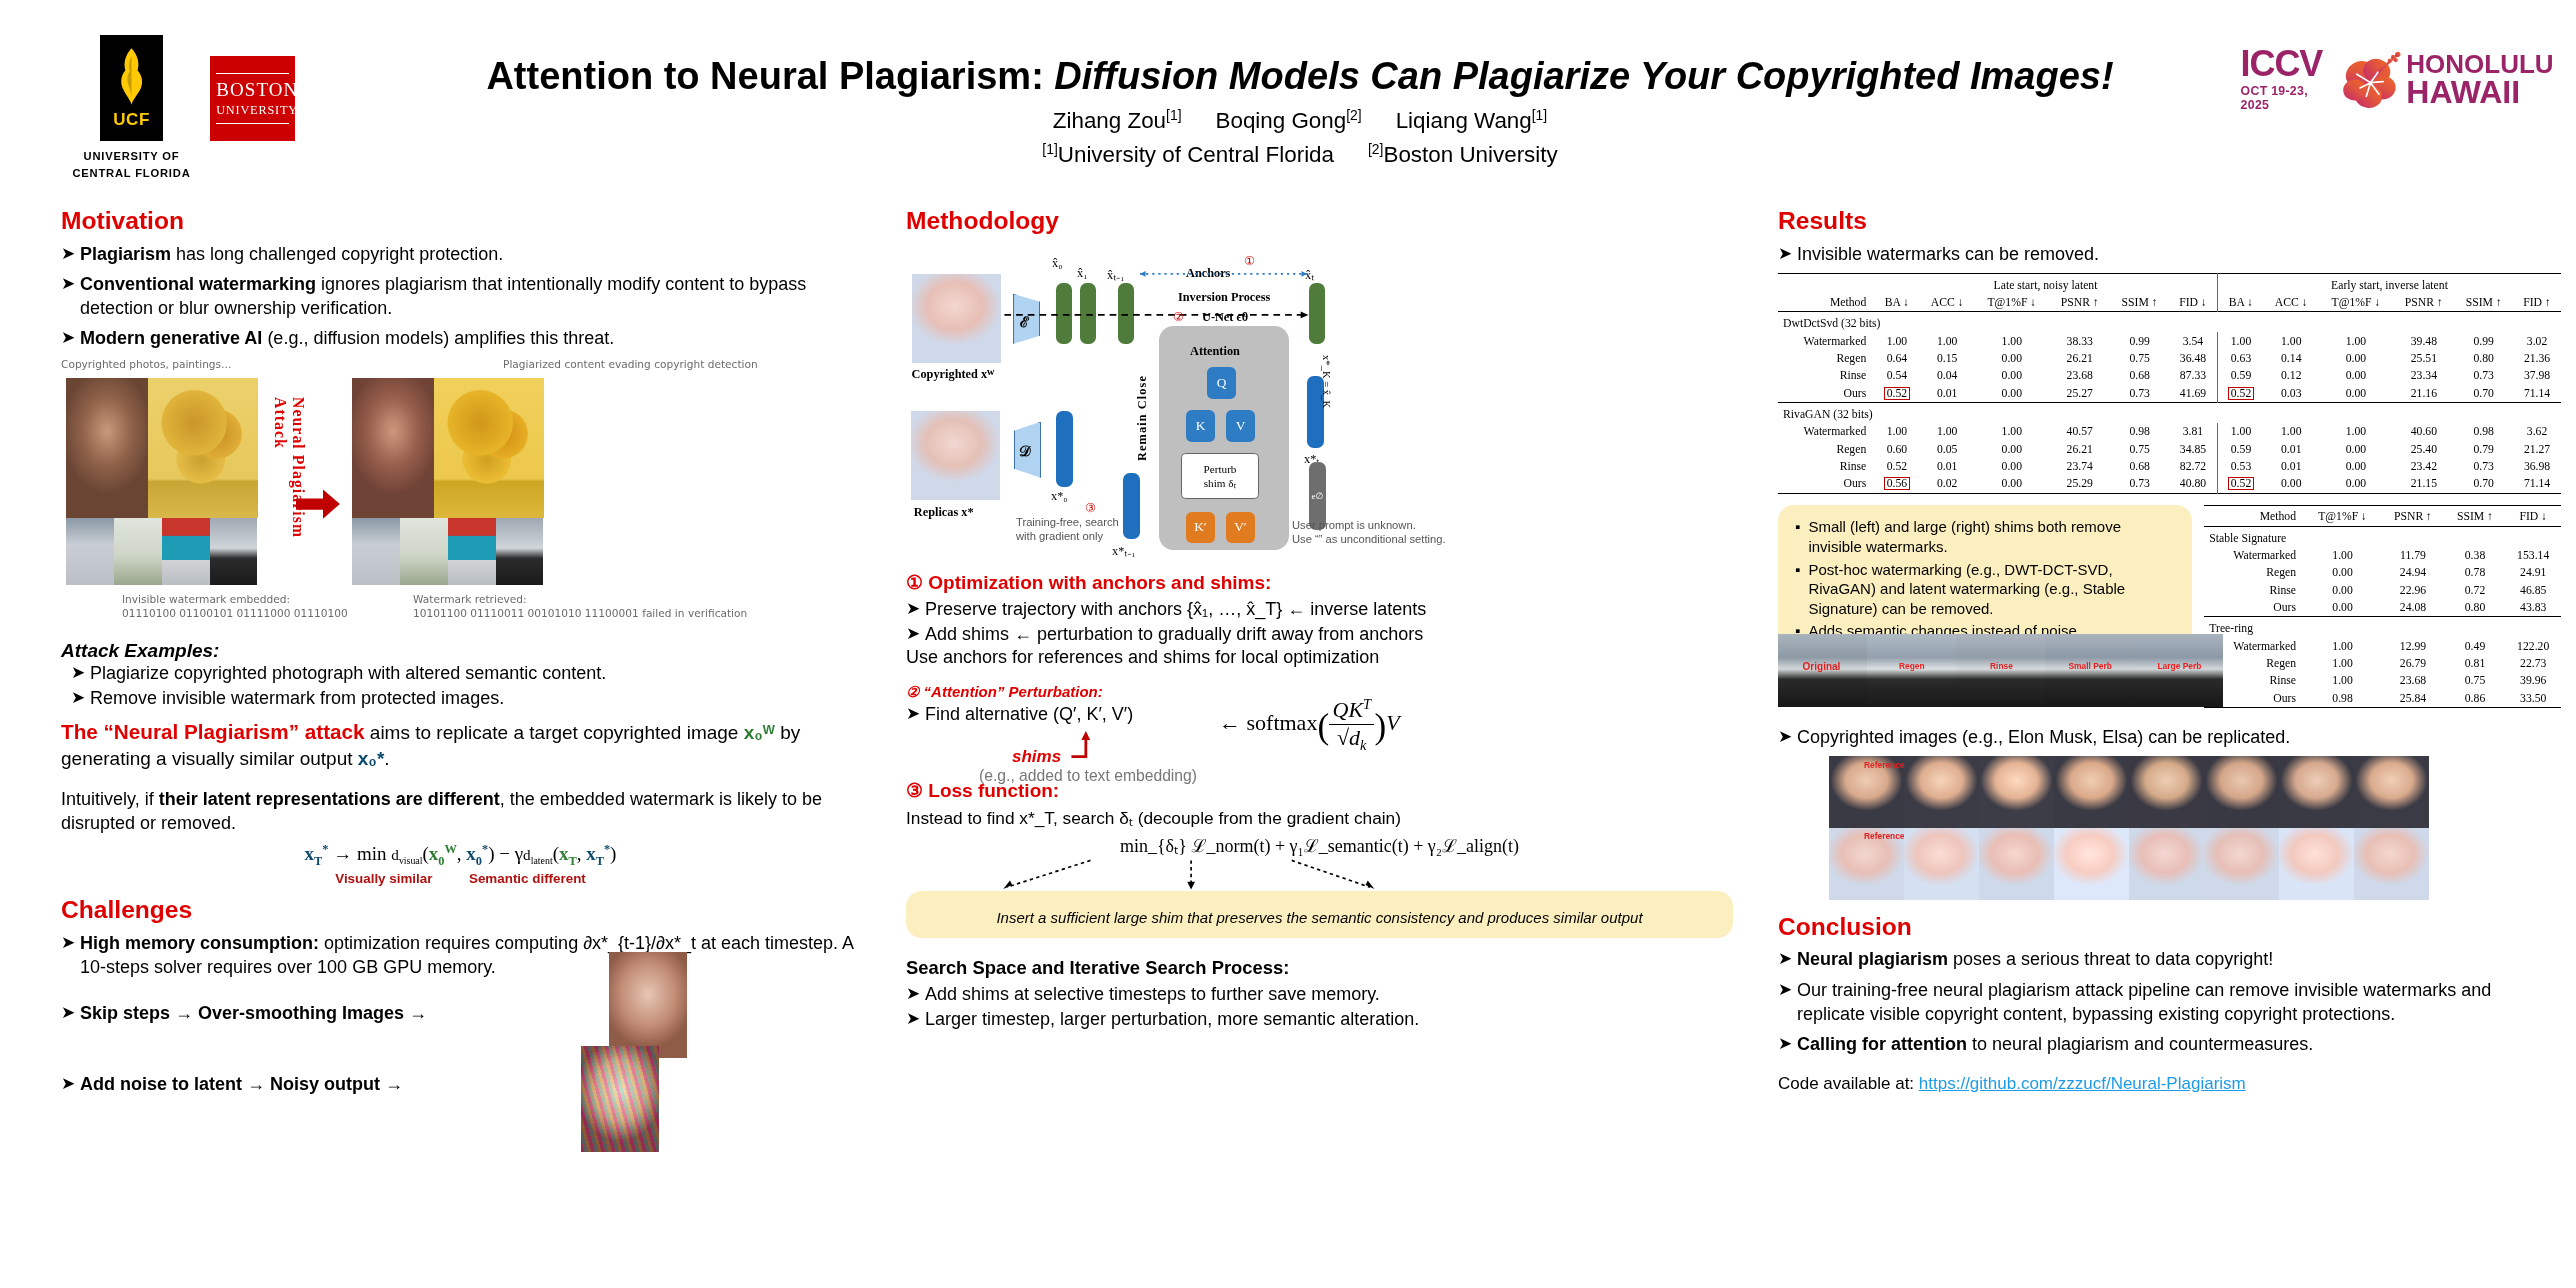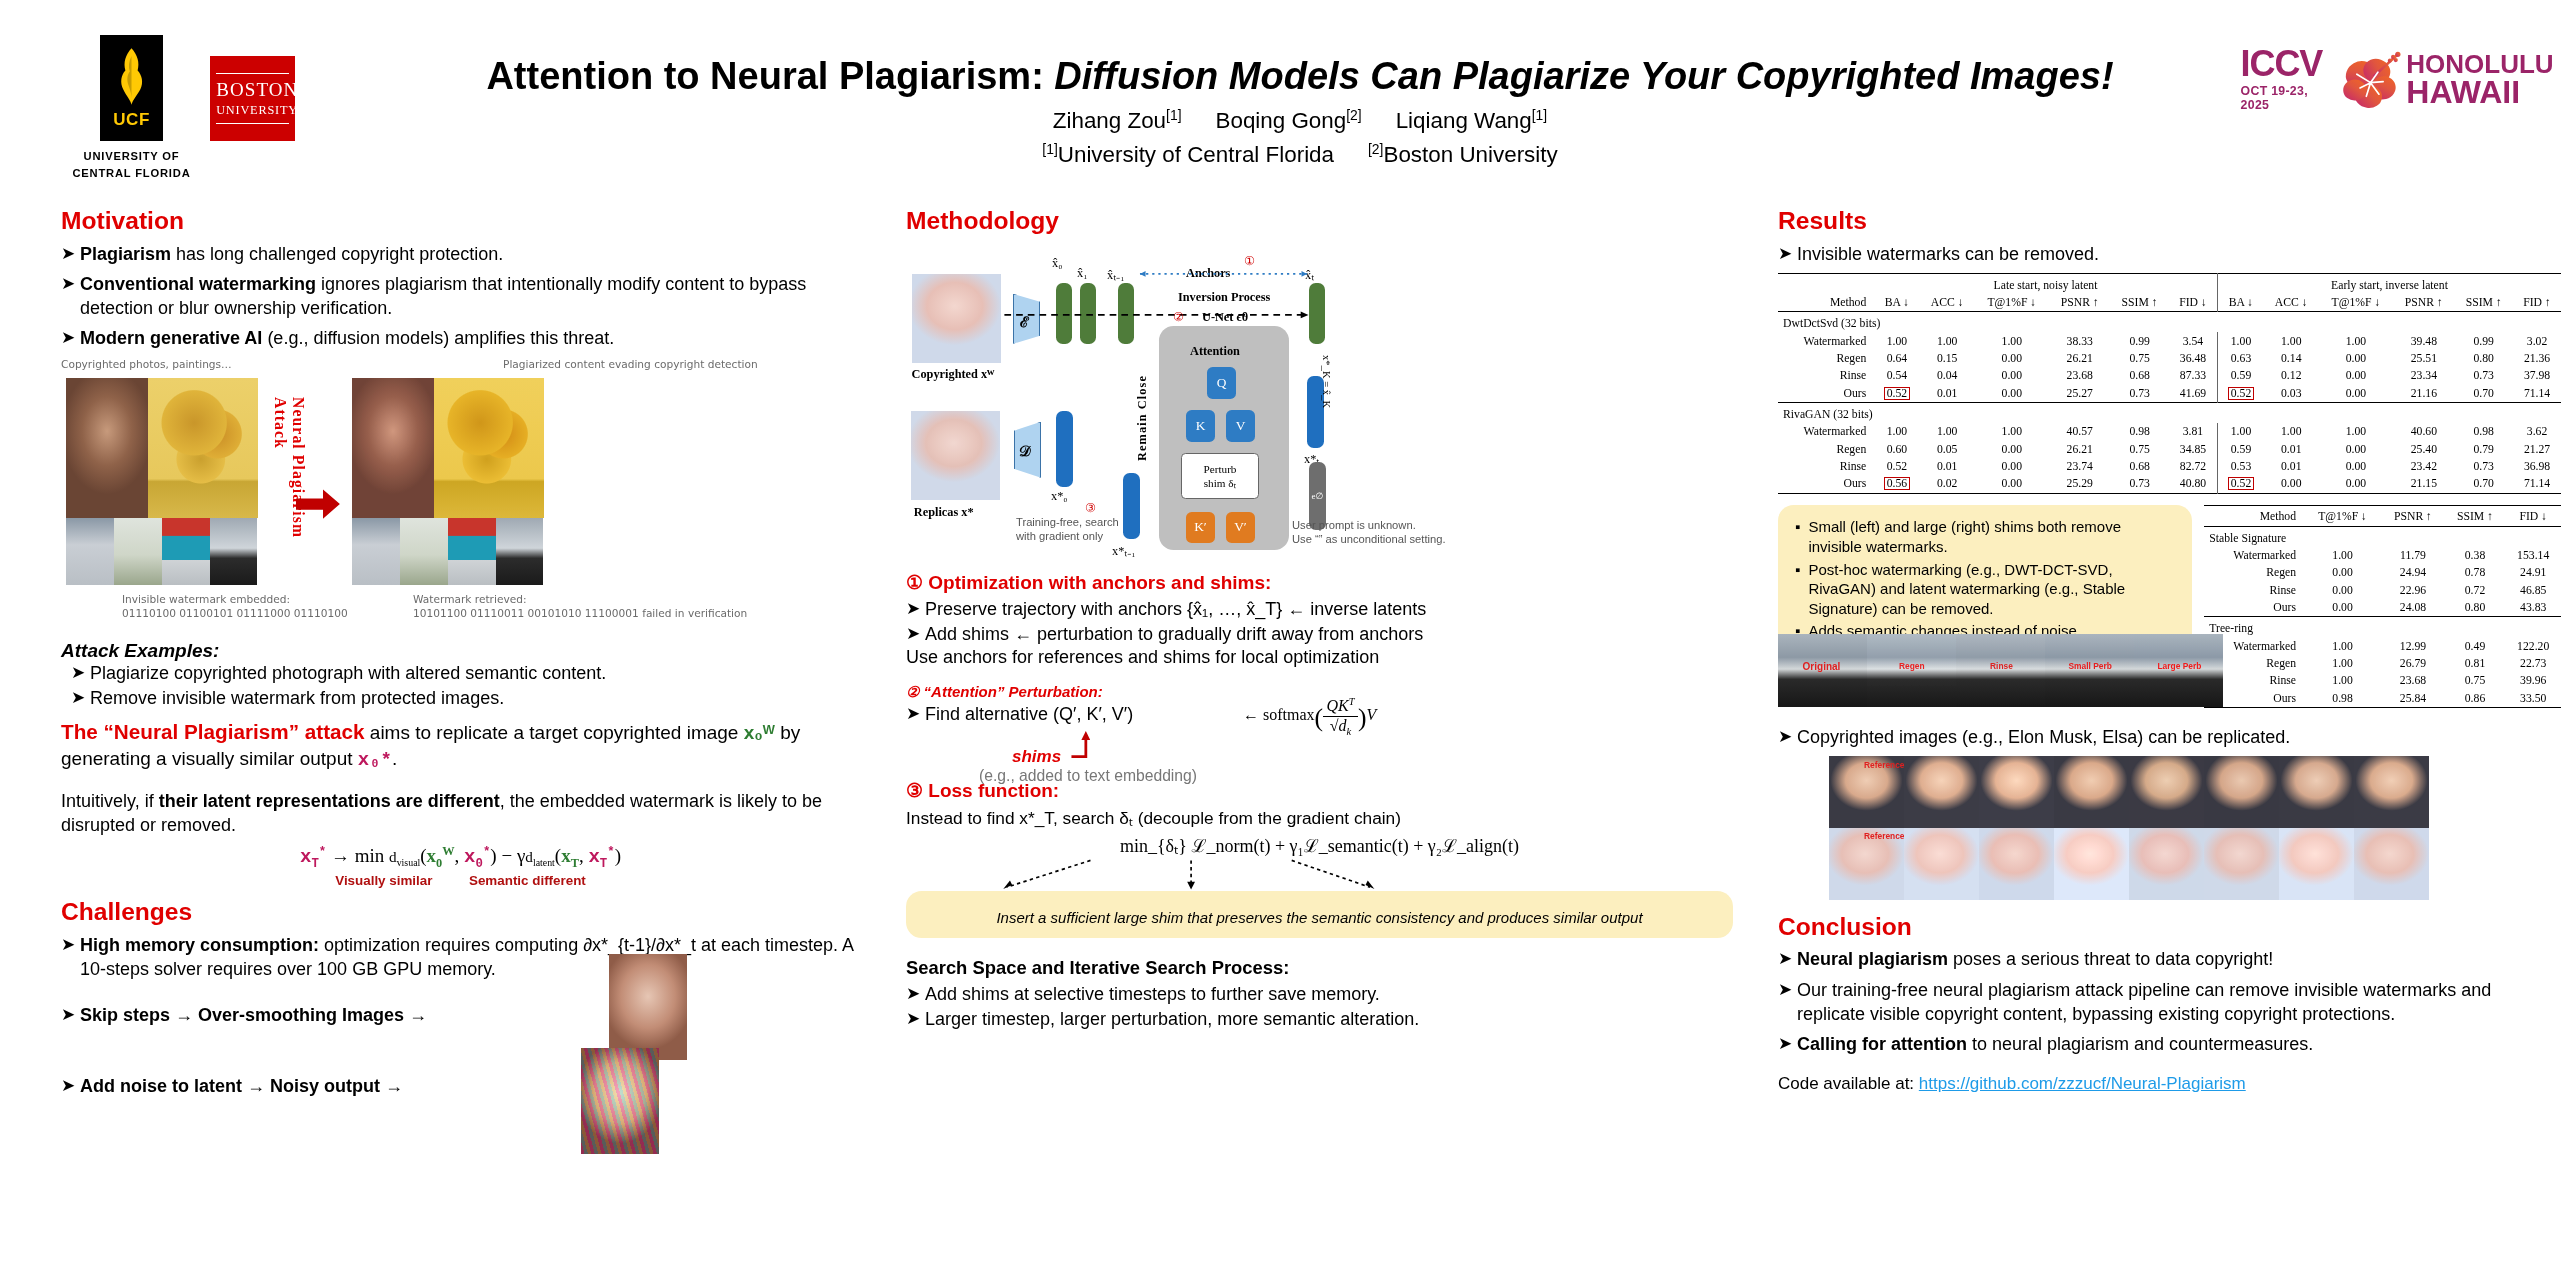--- a/index.html
+++ b/index.html
@@ -56,21 +56,21 @@
   .col-mid   { left: 906px; width: 827px; }
   .col-right { left: 1778px; width: 783px; }
 
   h2.section { color: #E00000; font-size: 24.6px; font-weight: bold; margin-bottom: 7.8px; }
   .bul { display: flex; font-size: 18px; line-height: 1.32; margin-bottom: 6.7px; }
   .bul .arrow { flex: 0 0 19px; font-size: 17px; }
   .bul .txt { flex: 1; }
   .b { font-weight: bold; }
   .i { font-style: italic; }
   .red { color: #E00000; }
-  .blue { color: #be185d; font-family: Liberation Mono, monospace; }
+  .blue { color: #0c4a6e; }
   .green { color: #2E7D32; }
 
   
   .imgrow { display:flex; }
   .ph { background-size: cover; background-position: center; }
 
   .photo-girl { background:
       radial-gradient(ellipse 55% 45% at 50% 38%, #c79a7c 0%, #8f6249 55%, #6a4534 100%),
       linear-gradient(160deg,#1d7a74 0%, #1d7a74 22%, #9d2a26 22%, #b4372f 60%, #7d241f 100%);}
   .photo-sun { background:
@@ -418,21 +418,21 @@
       <span class="txt">Add shims ← perturbation to gradually drift away from anchors</span>
     </div>
     <div style="font-size:18px;">Use anchors for references and shims for local optimization</div>
 
     <div class="red b i" style="font-size:15px;margin-top:14.5px;">② “Attention” Perturbation:</div>
     <div style="position:relative;height:84px;">
       <div class="bul" style="position:absolute;left:0;top:2.2px;">
         <span class="arrow">➤</span>
         <span class="txt">Find alternative (Q′, K′, V′)</span>
       </div>
-      <div class="formula" style="position:absolute;left:313px;top:-4.5px;font-size:16px;margin-left:24px;">
+      <div class="formula" style="position:absolute;left:313px;top:-4.5px;font-size:22px;">
         ← softmax<span style="font-size:1.6em;vertical-align:-.22em;">(</span><span style="display:inline-block;text-align:center;vertical-align:middle;font-style:italic;">
           <span style="display:block;border-bottom:0.9px solid #000;padding:0 3.4px;">QK<span class="fsup">T</span></span>
           <span style="display:block;padding:0 3.4px;">√<span style="border-top:0.8px solid #000;">d<span class="fsmall">k</span></span></span>
         </span><span style="font-size:1.6em;vertical-align:-.22em;">)</span><span style="font-style:italic;">V</span>
       </div>
       <div class="red b i" style="position:absolute;left:106px;top:46px;font-size:17px;">shims</div>
       <svg style="position:absolute;left:162px;top:29px;" width="22.4" height="31" viewBox="0 0 40 56">
         <path d="M6 48 H32 V14" stroke="#C00000" stroke-width="5" fill="none"></path>
         <path d="M32 2 L24 18 L40 18 Z" fill="#C00000"></path>
       </svg>

